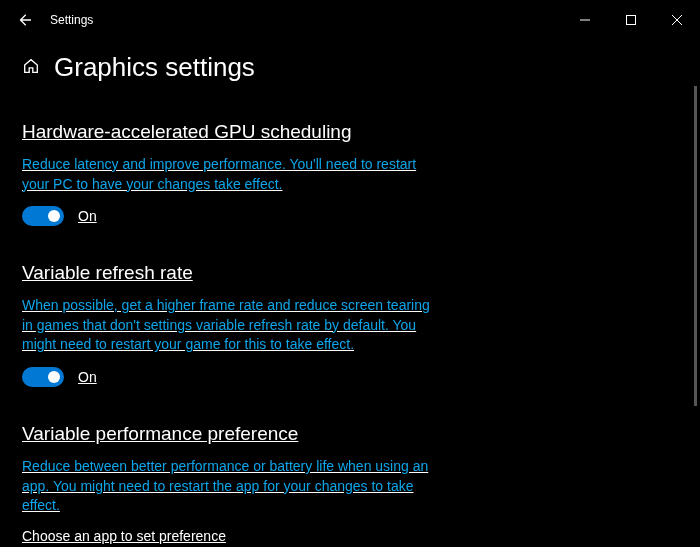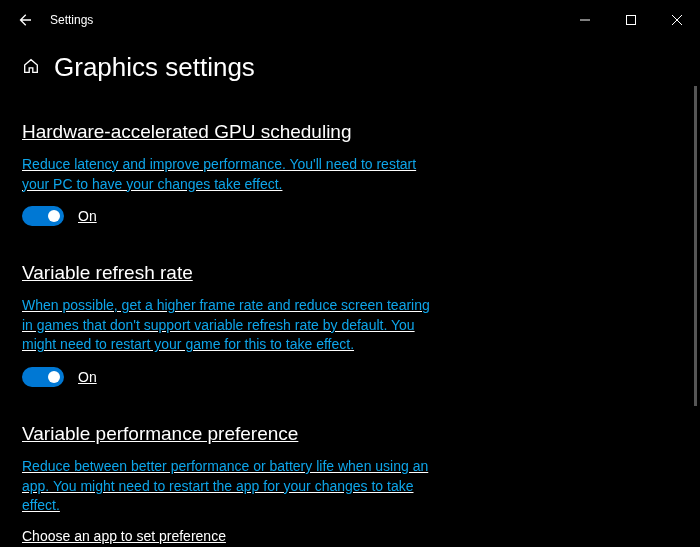--- a/index.html
+++ b/index.html
@@ -184,21 +184,21 @@
     <div class="toggle-row">
       <div class="toggle on">
         <div class="toggle-knob"></div>
       </div>
       <span class="toggle-label">On</span>
     </div>
   </div>
 
   <div class="section">
     <h2 class="section-title">Variable refresh rate</h2>
-    <p class="section-desc">When possible, get a higher frame rate and reduce screen tearing in games that don't support variable refresh rate by default. You might need to restart your game for this to take effect.</p>
+    <p class="section-desc">When possible, get a higher frame rate and reduce screen tearing in games that don't settings variable refresh rate by default. You might need to restart your game for this to take effect.</p>
     <div class="toggle-row">
       <div class="toggle on">
         <div class="toggle-knob"></div>
       </div>
       <span class="toggle-label">On</span>
     </div>
   </div>
 
   <div class="section">
     <h2 class="section-title">Variable performance preference</h2>

